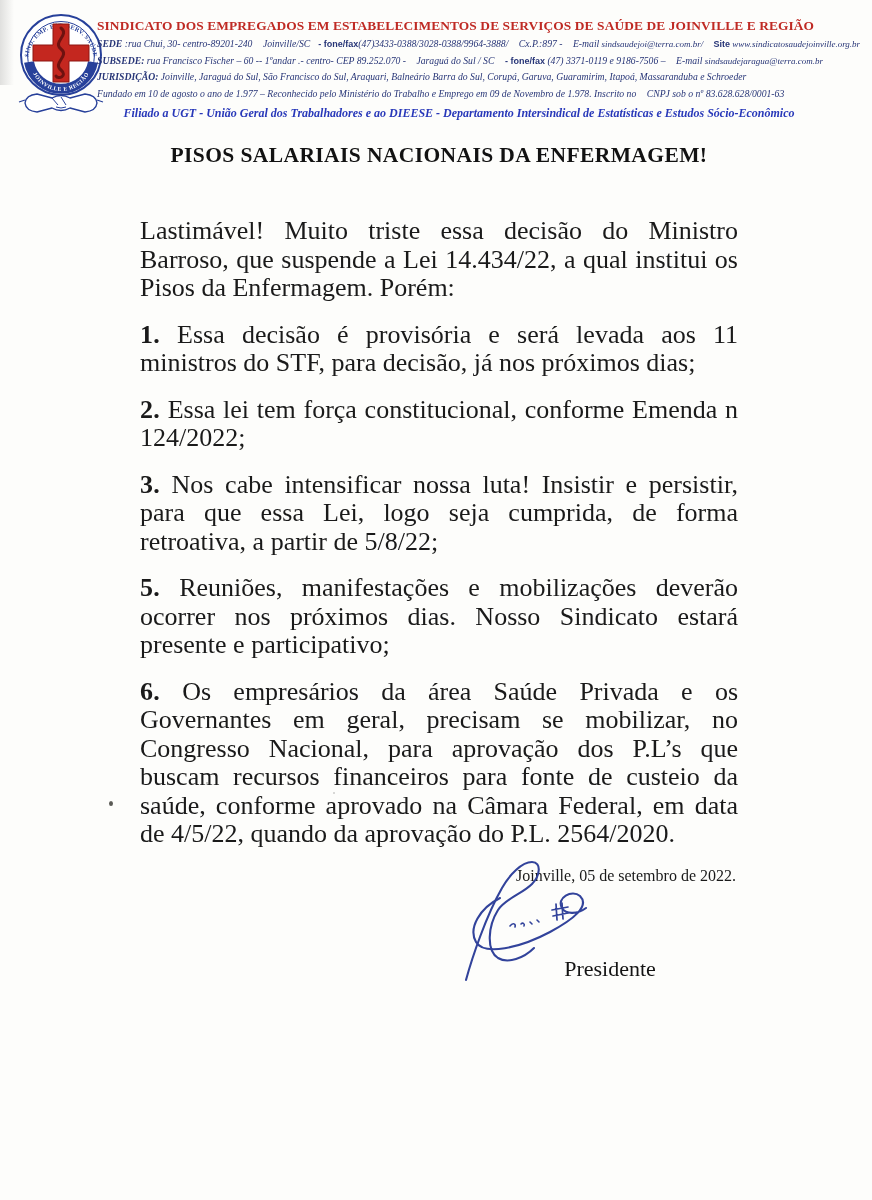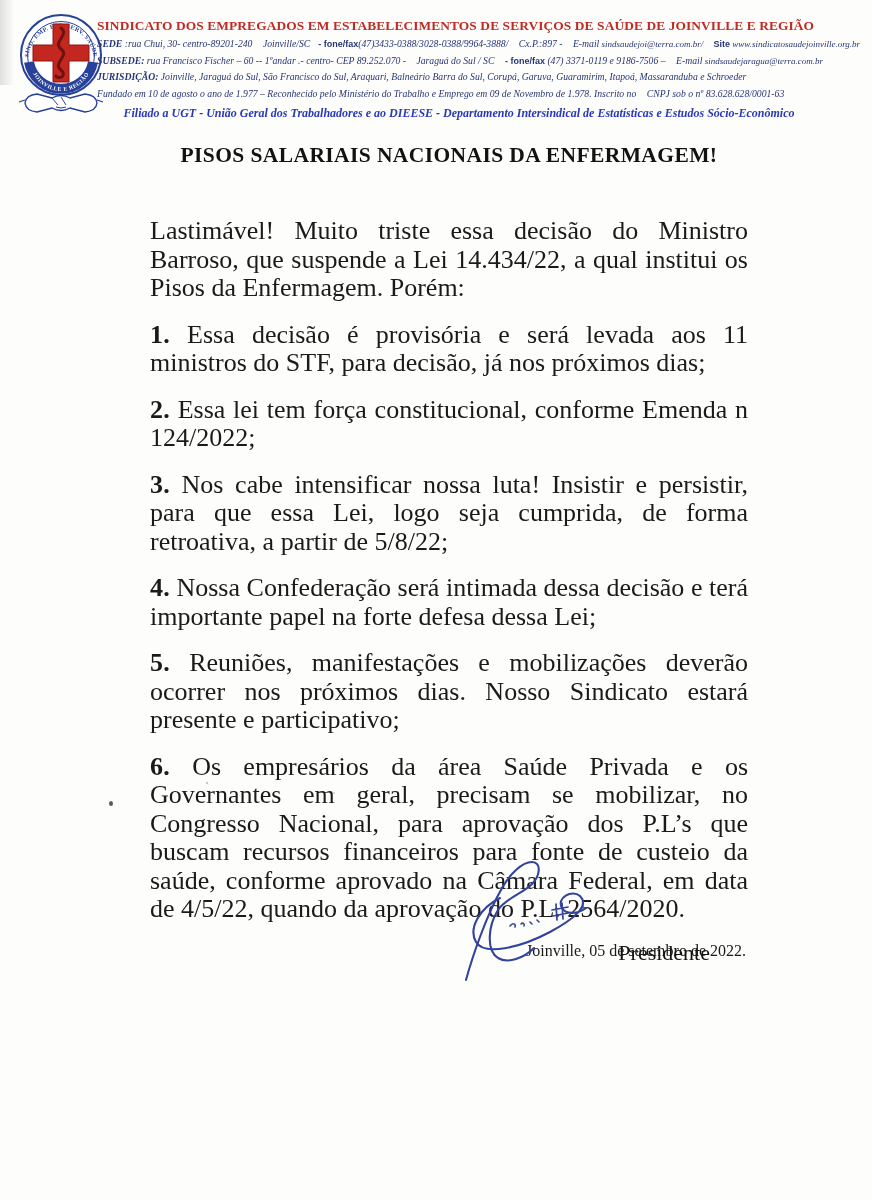--- a/index.html
+++ b/index.html
@@ -57,21 +57,21 @@
     margin-top:6px;
     text-align:center;
     font-size:12px;
     font-weight:bold;
     font-style:italic;
     color:var(--filiacao-blue);
     white-space:nowrap;
   }
 
   
-  .body-col{position:absolute;left:150px;top:143px;width:598px;}
+  .body-col{position:absolute;left:140px;top:143px;width:598px;}
   .doc-title{
     text-align:center;
     font-weight:bold;
     font-size:21.5px;
     letter-spacing:.4px;
     margin:0 0 49px 0;
     color:#121212;
   }
   .para{
     font-size:26px;
@@ -89,22 +89,22 @@
   }
 
   
   .sig-block{position:absolute;left:420px;top:858px;width:290px;height:140px;}
   .sig-svg{position:absolute;left:8px;top:-4px;width:230px;height:130px;}
   .sig-name{
     position:absolute;left:90px;top:66px;width:200px;
     text-align:center;font-size:22px;color:#141414;
   }
   .sig-role{
-    position:absolute;left:90px;top:82px;width:200px;
-    text-align:right;font-size:22px;color:#141414;
+    position:absolute;left:90px;top:98px;width:200px;
+    text-align:center;font-size:22px;color:#141414;
   }
 </style>
 </head>
 <body>
 
 <div class="scan-smudge"></div>
 <div class="speck s1"></div>
 <div class="speck s2"></div>
 <div class="speck s3"></div>
 
@@ -163,21 +163,20 @@
   </div>
 </div>
 
 <div class="body-col">
   <h1 class="doc-title">PISOS SALARIAIS NACIONAIS DA ENFERMAGEM!</h1>
   <div id="paragraphs">
       <p class="para">Lastimável! Muito triste essa decisão do Ministro Barroso, que suspende a Lei 14.434/22, a qual  institui os Pisos da Enfermagem. Porém:</p>
       <p class="para"><b>1.</b> Essa decisão é provisória e será levada aos 11 ministros do STF, para decisão, já nos próximos dias;</p>
       <p class="para"><b>2.</b> Essa lei tem força constitucional, conforme Emenda n 124/2022;</p>
       <p class="para"><b>3.</b> Nos cabe intensificar nossa luta! Insistir e persistir, para que essa Lei, logo seja cumprida, de forma retroativa, a partir de 5/8/22;</p>
-      <p class="para"><b>4.</b> Nossa Confederação será intimada dessa decisão e terá importante papel na forte defesa dessa Lei;</p>
       <p class="para"><b>5.</b> Reuniões, manifestações e mobilizações deverão ocorrer  nos próximos dias. Nosso Sindicato estará presente e participativo;</p>
       <p class="para"><b>6.</b> Os empresários da área Saúde Privada e os Governantes em geral, precisam se mobilizar, no Congresso Nacional, para aprovação dos P.L’s que buscam recursos financeiros para fonte de custeio da saúde, conforme aprovado na Câmara Federal, em data de 4/5/22, quando da aprovação do P.L. 2564/2020.</p>
     </div>
   <div class="date-line">Joinville, 05 de setembro de 2022.</div>
 </div>
 
 <div class="sig-block">
   <svg class="sig-svg" viewBox="0 0 230 130" xmlns="http://www.w3.org/2000/svg">
     <g fill="none" stroke="#32439b" stroke-width="2.1" stroke-linecap="round">
 

